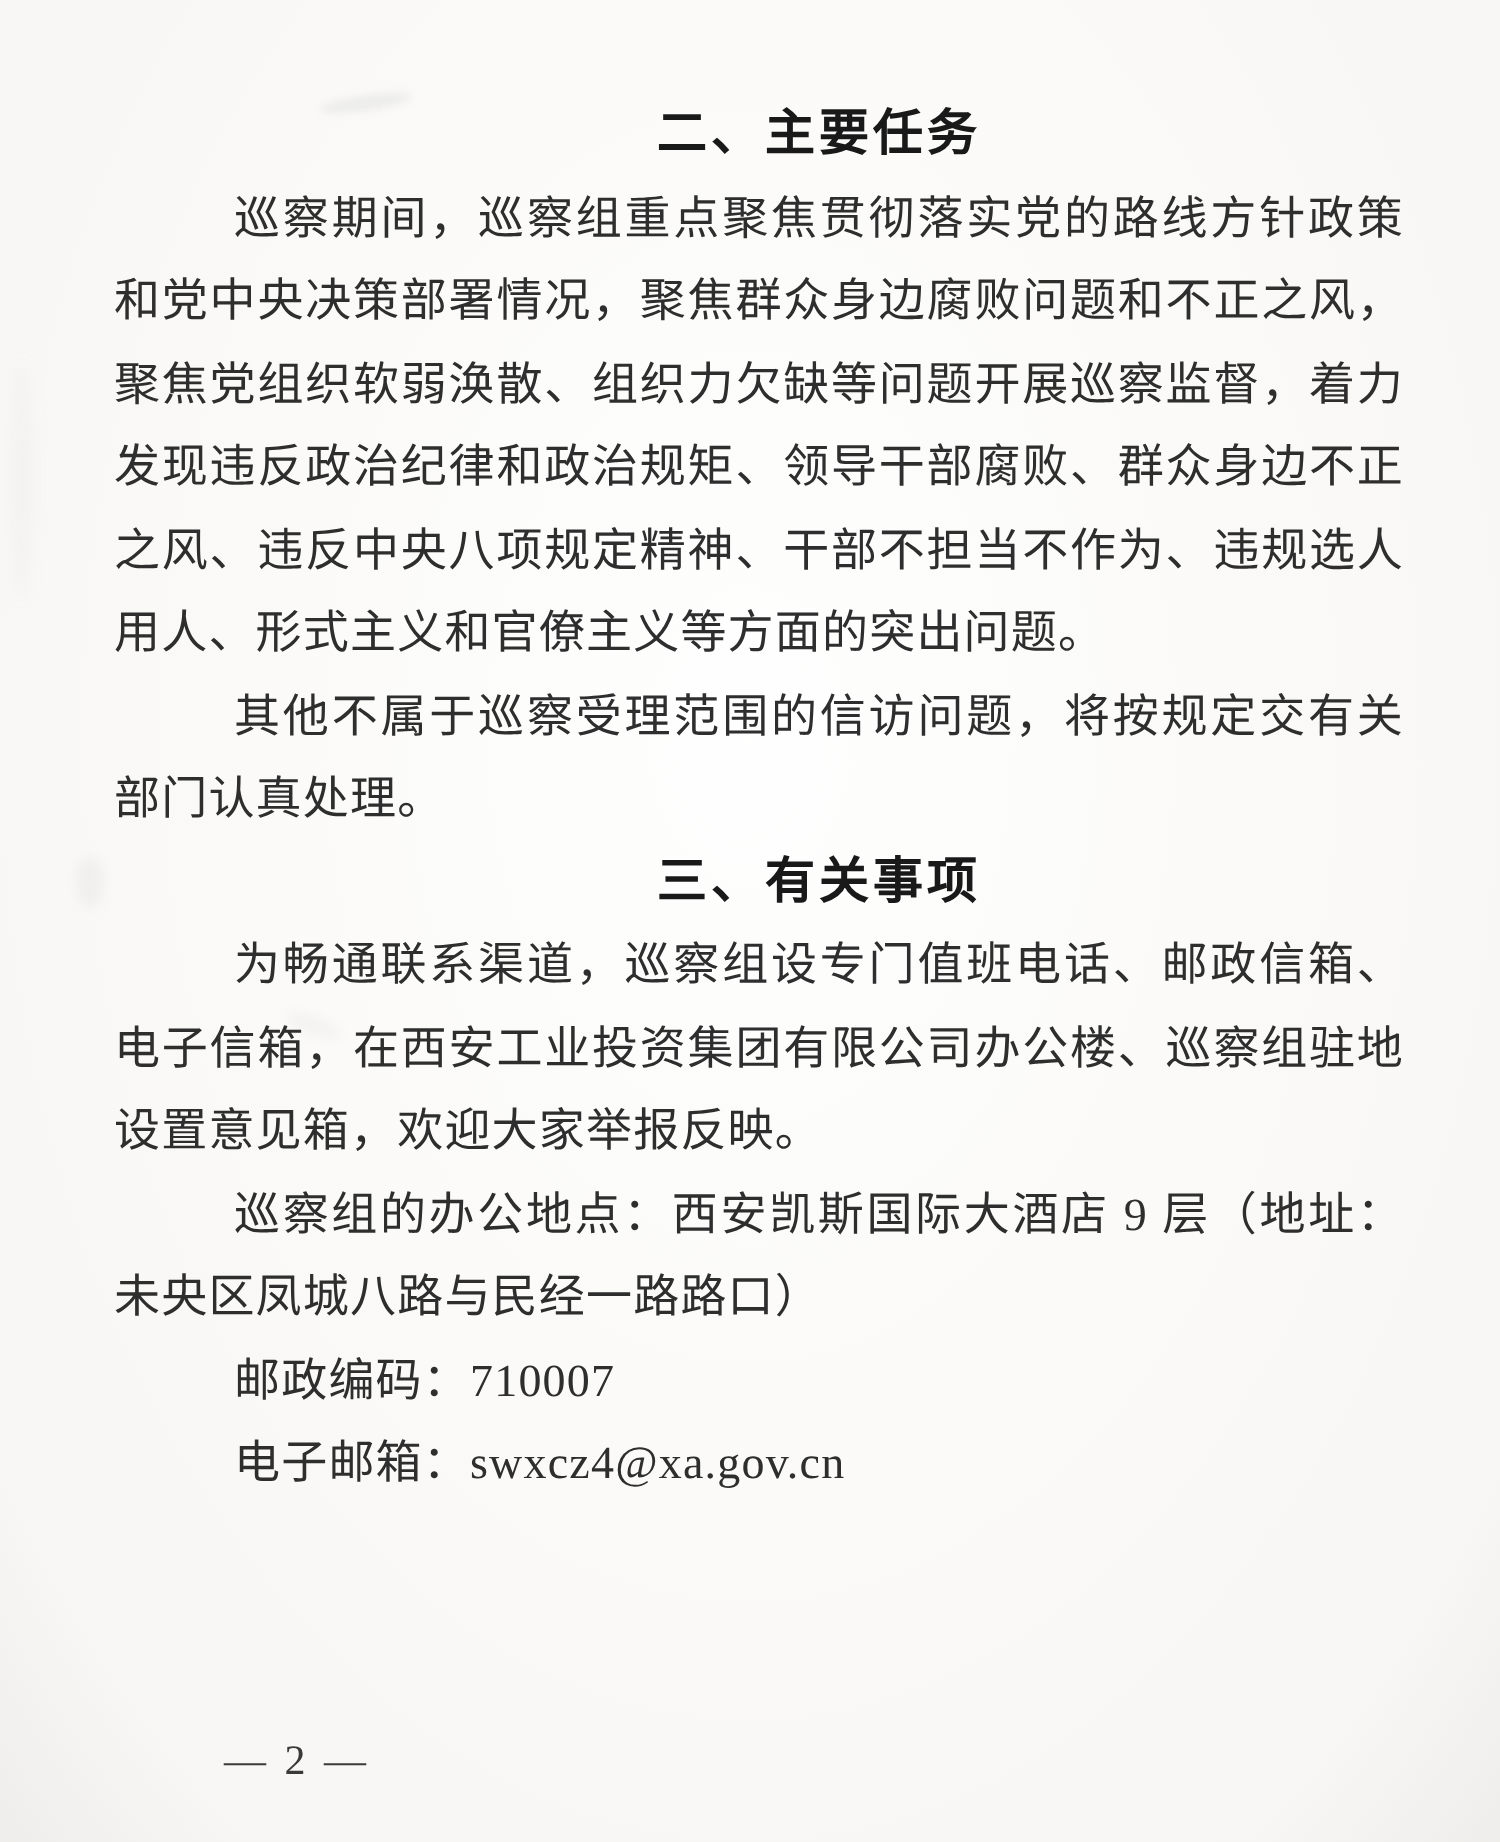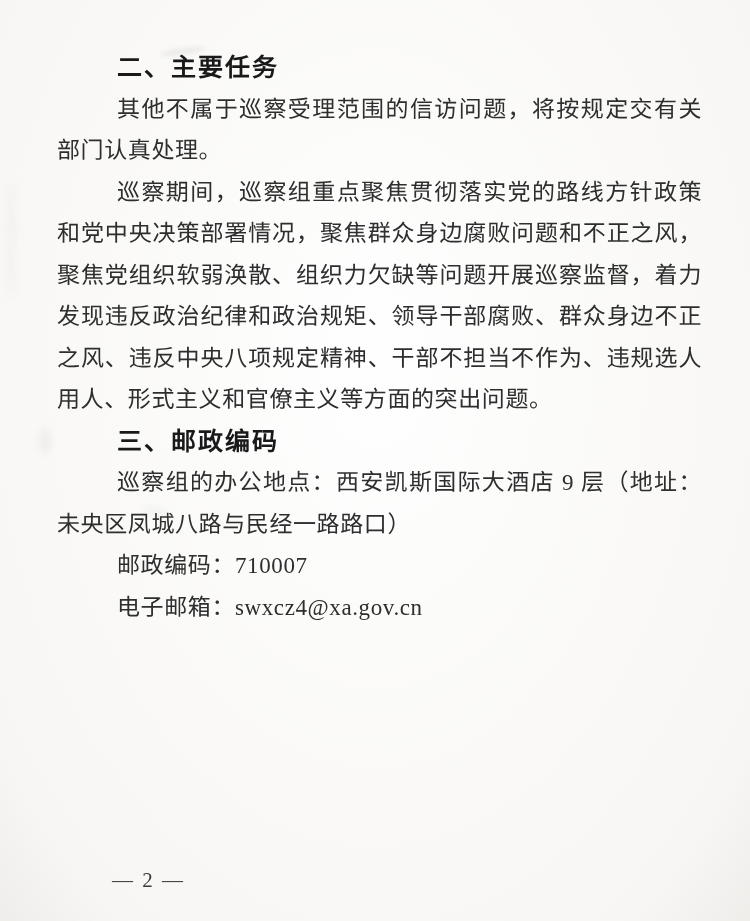--- a/index.html
+++ b/index.html
@@ -28,20 +28,21 @@
     color: #2e2e2e;
   }
   .doc-body .heading {
     font-family: "Liberation Sans", "DejaVu Sans", sans-serif;
     font-weight: bold;
     font-size: 25px;
     line-height: 41.5px;
     color: #191919;
     text-indent: 60px;
     letter-spacing: 2px;
+    text-align: center;
   }
   .doc-body .paragraph {
     font-size: 23px;
     line-height: 41.5px;
     text-align: justify;
     text-indent: 60px;
     letter-spacing: 0.6px;
     margin: 0;
     color: #2e2e2e;
   }
@@ -70,22 +71,23 @@
 
 <div class="page">
   <div class="artifact a1"></div>
   <div class="artifact a2"></div>
   <div class="artifact a3"></div>
   <div class="artifact a4"></div>
 
   <div class="doc-body">
 
   <div class="heading">二、主要任务</div>
+      <div class="paragraph">巡察期间，巡察组重点聚焦贯彻落实党的路线方针政策和党中央决策部署情况，聚焦群众身边腐败问题和不正之风，聚焦党组织软弱涣散、组织力欠缺等问题开展巡察监督，着力发现违反政治纪律和政治规矩、领导干部腐败、群众身边不正之风、违反中央八项规定精神、干部不担当不作为、违规选人用人、形式主义和官僚主义等方面的突出问题。</div>
       <div class="paragraph">其他不属于巡察受理范围的信访问题，将按规定交有关部门认真处理。</div>
-      <div class="paragraph">巡察期间，巡察组重点聚焦贯彻落实党的路线方针政策和党中央决策部署情况，聚焦群众身边腐败问题和不正之风，聚焦党组织软弱涣散、组织力欠缺等问题开展巡察监督，着力发现违反政治纪律和政治规矩、领导干部腐败、群众身边不正之风、违反中央八项规定精神、干部不担当不作为、违规选人用人、形式主义和官僚主义等方面的突出问题。</div>
-      <div class="heading">三、邮政编码</div>
+      <div class="heading">三、有关事项</div>
+      <div class="paragraph">为畅通联系渠道，巡察组设专门值班电话、邮政信箱、电子信箱，在西安工业投资集团有限公司办公楼、巡察组驻地设置意见箱，欢迎大家举报反映。</div>
       <div class="paragraph">巡察组的办公地点：西安凯斯国际大酒店 9 层（地址：未央区凤城八路与民经一路路口）</div>
       <div class="paragraph">邮政编码：710007</div>
       <div class="paragraph">电子邮箱：swxcz4@xa.gov.cn</div>
     </div>
 
   <div class="page-number">— 2 —</div>
 </div>
 
 </body></html>

